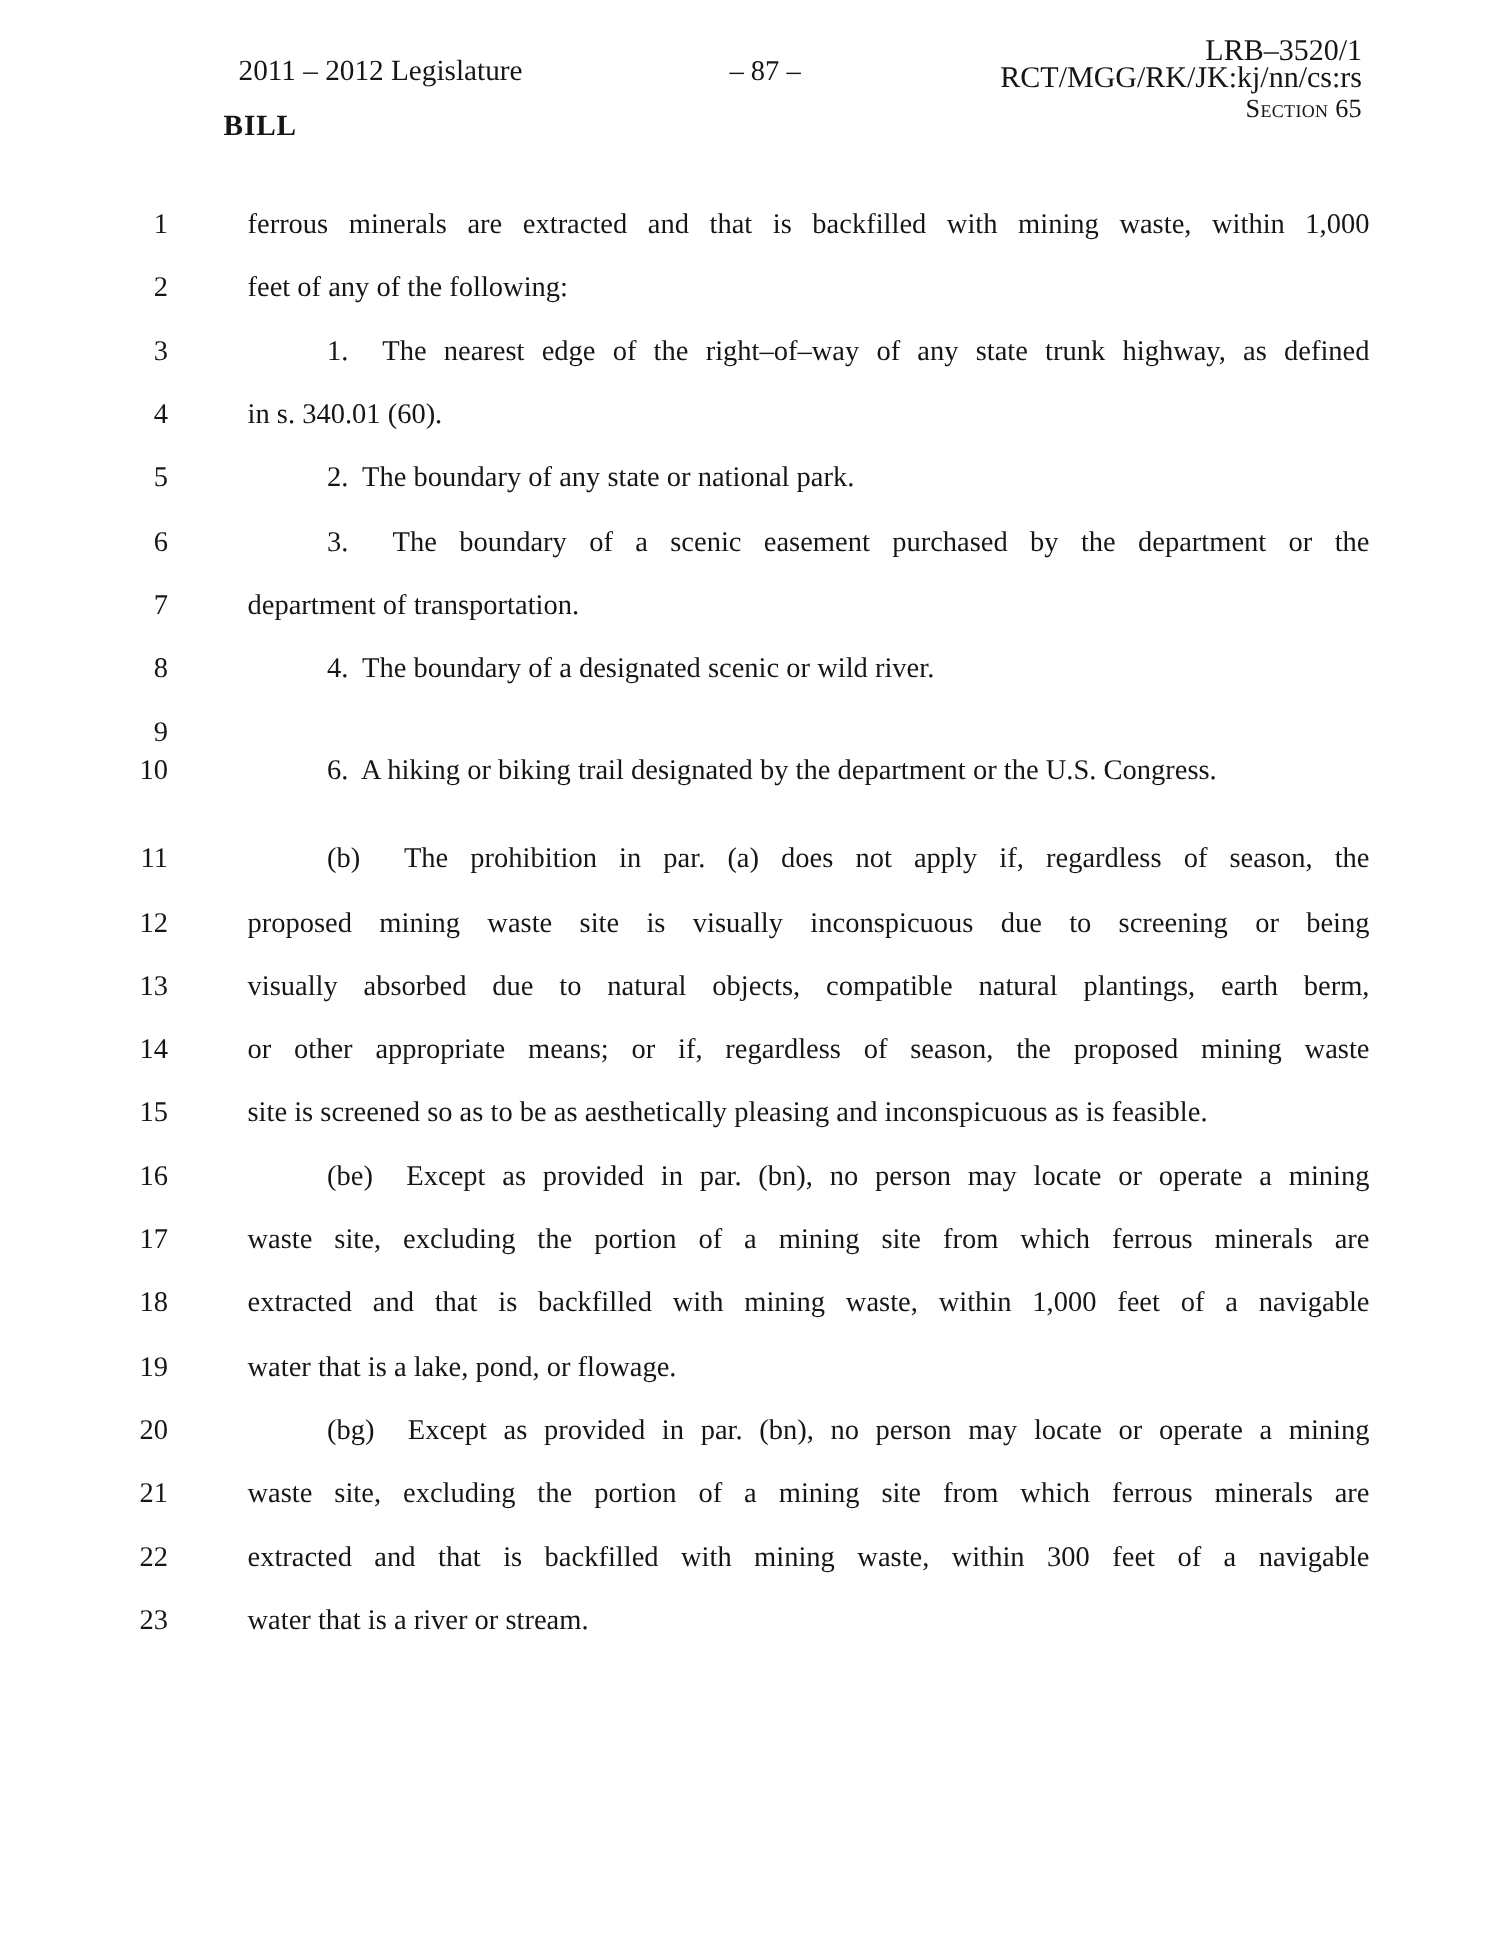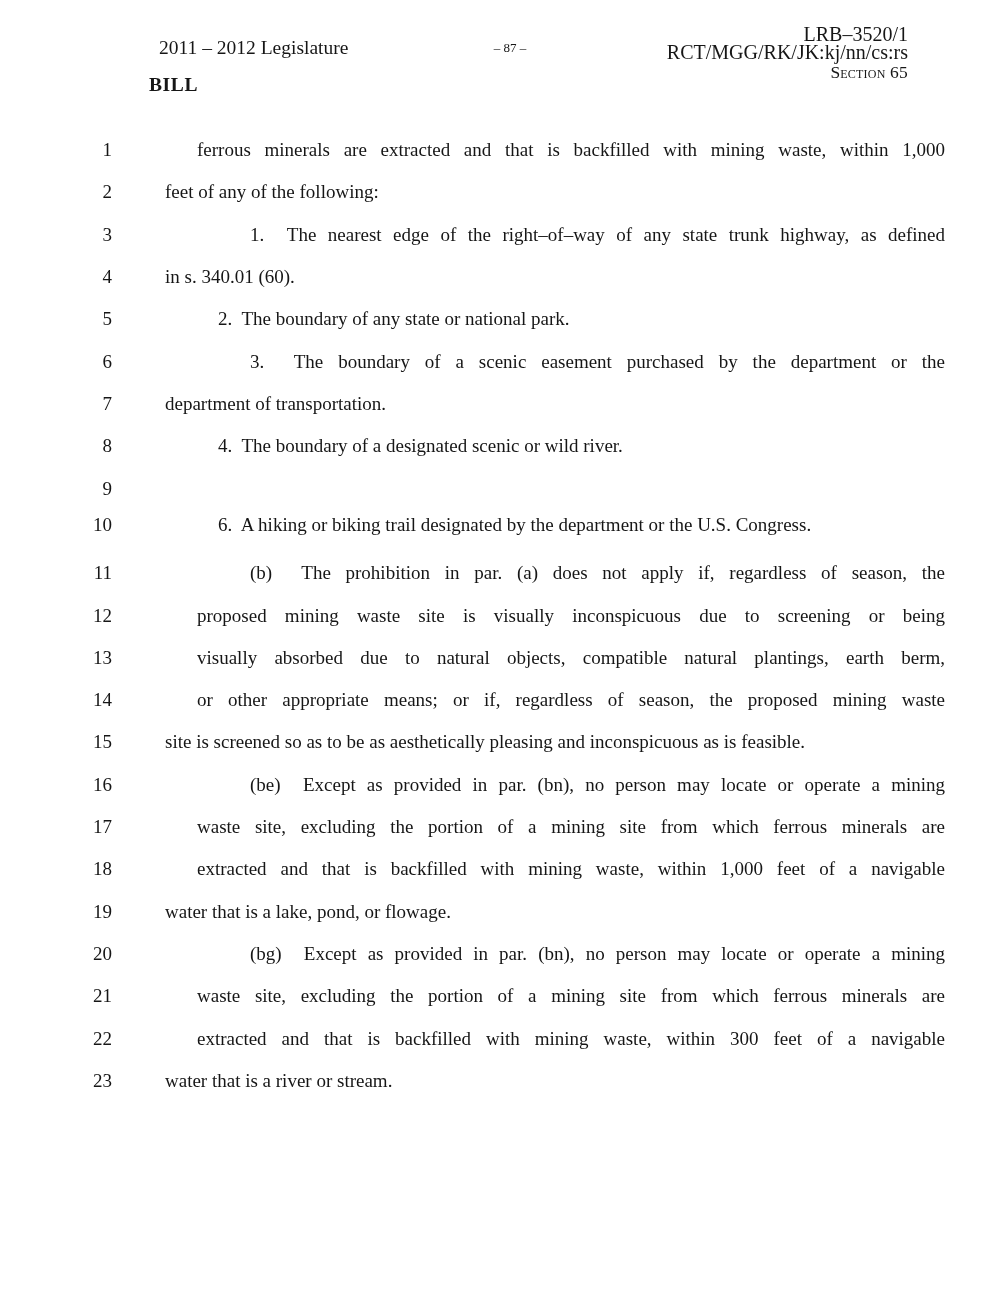--- a/index.html
+++ b/index.html
@@ -12,21 +12,21 @@
     color: #161616;
     overflow: hidden;
   }
   
   .hdr-legislature {
     position: absolute; left: 159px; top: 37px;
     font-size: 19.5px; line-height: 22px; white-space: nowrap;
   }
   .hdr-page-number {
     position: absolute; left: 410px; top: 37px; width: 200px;
-    font-size: 13px; line-height: 22px; text-align: center;
+    font-size: 19px; line-height: 22px; text-align: center;
   }
   .hdr-right {
     position: absolute; right: 92px; top: 25px;
     text-align: right; white-space: nowrap;
   }
   .hdr-lrb, .hdr-drafters {
     font-size: 20px; line-height: 18px;
   }
   .hdr-section {
     font-size: 17.5px; line-height: 21px; margin-top: 1px;
@@ -52,21 +52,20 @@
   }
   .txt {
     position: absolute; left: 165px; top: 0; width: 748px;
     white-space: nowrap;
   }
   .txt.indent { text-indent: 53px; }
   .txt.justify {
     white-space: normal;
     text-align: justify;
     text-align-last: justify;
-    margin-left: 32px;
   }
   .txt.justify::after { content: ""; display: inline-block; width: 100%; }
 </style>
 </head>
 <body>
 
 <div class="page">
 
   <div class="hdr-legislature">2011 – 2012 Legislature</div>
 
@@ -109,21 +108,21 @@
         <span class="num">7</span>
         <span class="txt">department of transportation.</span>
       </div>
       <div class="row" style="top: 296.24px;">
         <span class="num">8</span>
         <span class="txt indent">4.&nbsp; The boundary of a designated scenic or wild river.</span>
       </div>
       <div class="row" style="top: 338.56px;">
         <span class="num">9</span>
       </div>
-      <div class="row" style="top: 375px;">
+      <div class="row" style="top: 364px;">
         <span class="num">10</span>
         <span class="txt indent">6.&nbsp; A hiking or biking trail designated by the department or the U.S. Congress.</span>
       </div>
       <div class="row" style="top: 423.2px;">
         <span class="num">11</span>
         <span class="txt indent justify">(b)&nbsp; The prohibition in par. (a) does not apply if, regardless of season, the</span>
       </div>
       <div class="row" style="top: 465.52px;">
         <span class="num">12</span>
         <span class="txt justify">proposed mining waste site is visually inconspicuous due to screening or being</span>

